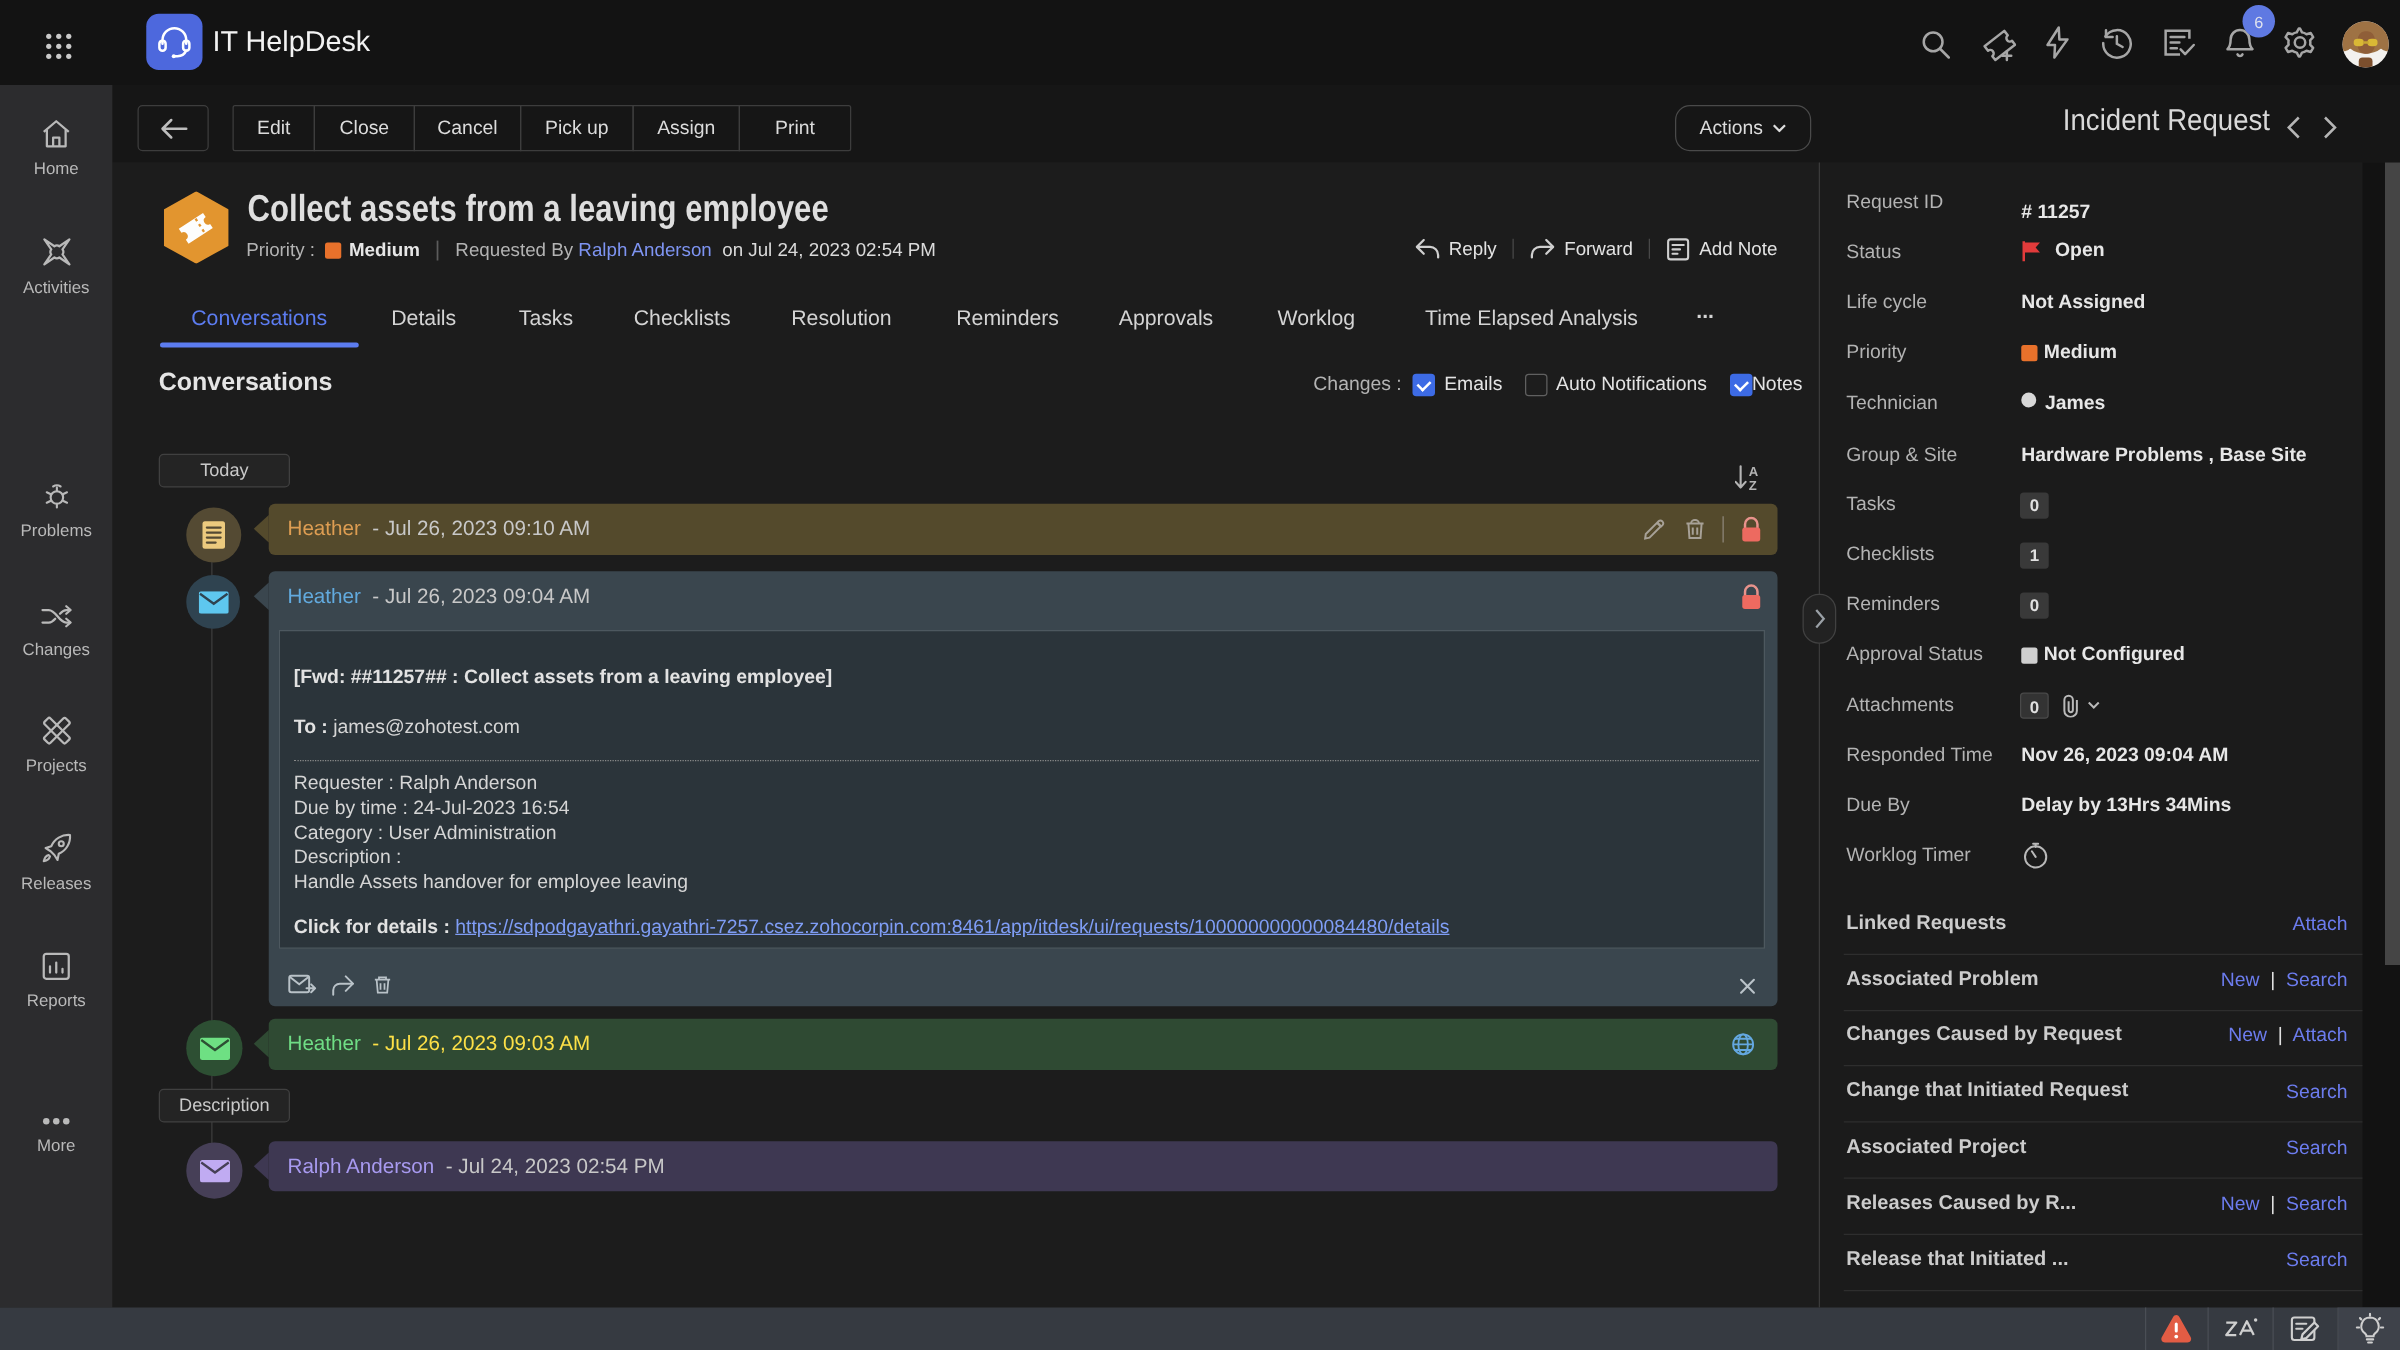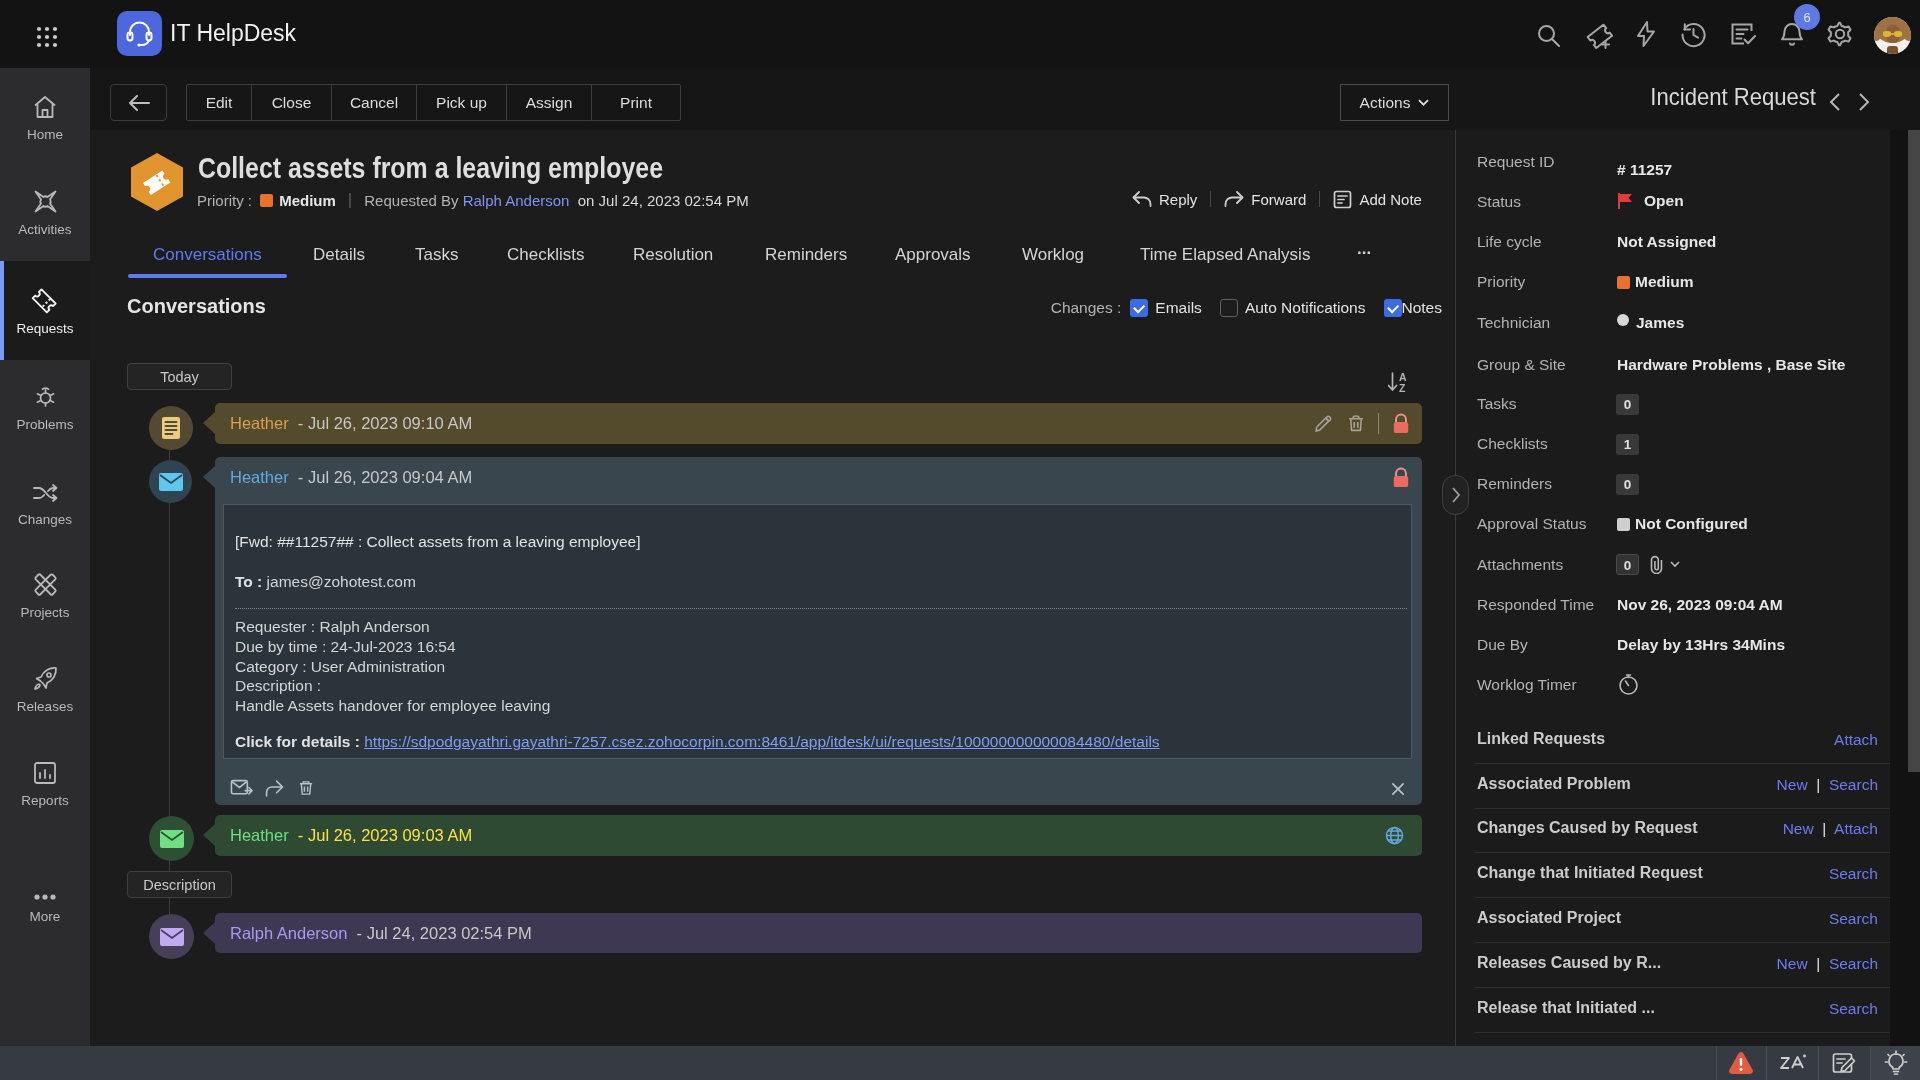--- a/index.html
+++ b/index.html
@@ -120,29 +120,20 @@
         <path d="M10.5 23 v-7 h5 v7"></path>
     </svg>
     <div class="lbl">Home</div>
   </div>
   <div class="nav-item" style="position:absolute;top:120px;height:78px">
     <svg width="27" height="27" viewBox="0 0 27 27" fill="none" stroke="#b9b9b9" stroke-width="1.8" stroke-linejoin="round">
       <path d="M3.5 3.5 l8 5.5 a3.4 3.4 0 0 1 4 0 l8-5.5 -5.5 8 a3.4 3.4 0 0 1 0 4 l5.5 8 -8-5.5 a3.4 3.4 0 0 1 -4 0 l-8 5.5 5.5-8 a3.4 3.4 0 0 1 0 -4 Z"></path>
     </svg>
     <div class="lbl">Activities</div>
   </div>
-  <div class="nav-item nav-active" style="position:absolute;top:193px;height:99px;justify-content:center">
-    <svg width="28" height="28" viewBox="0 0 28 28" fill="none" stroke="#f0f0f0" stroke-width="1.9" stroke-linejoin="round">
-      <g transform="rotate(45 14 14)">
-        <path d="M4 9 h20 v3.6 a2.6 2.6 0 0 0 0 5.2 V21.4 H4 v-3.6 a2.6 2.6 0 0 0 0 -5.2 Z"></path>
-        <path d="M17 9.5 v2.2 M17 13.8 v2.4 M17 18.2 v2.2" stroke-dasharray="2.2 2.2"></path>
-      </g>
-    </svg>
-    <div class="lbl">Requests</div>
-  </div>
   <div class="nav-item" style="position:absolute;top:315px;height:78px">
     <svg width="27" height="27" viewBox="0 0 27 27" fill="none" stroke="#b9b9b9" stroke-width="1.7" stroke-linecap="round" stroke-linejoin="round">
       <circle cx="13.5" cy="15" r="5"></circle>
       <path d="M13.5 10 v-3 M13.5 20 v3 M8.7 12.4 l-3.3-1.6 M18.3 12.4 l3.3-1.6 M8.7 17.6 l-3.3 1.6 M18.3 17.6 l3.3 1.6 M10.5 6.2 a5.5 5.5 0 0 1 6 0"></path>
     </svg>
     <div class="lbl">Problems</div>
   </div>
   <div class="nav-item" style="position:absolute;top:413px;height:78px">
     <svg width="28" height="24" viewBox="0 0 28 24" fill="none" stroke="#b9b9b9" stroke-width="1.8" stroke-linecap="round" stroke-linejoin="round">
       <path d="M3 7 h5 c6 0 8 10 14 10 h3"></path>
@@ -189,21 +180,21 @@
     <svg width="24" height="18" viewBox="0 0 24 18" fill="none" stroke="#bdbdbd" stroke-width="2" stroke-linecap="round" stroke-linejoin="round">
       <path d="M22 9 H3 M10 2 L3 9 l7 7"></path>
     </svg>
   </div>
   <div class="tbtn" style="left:96px;width:66px;border-radius:2px 0 0 2px">Edit</div>
   <div class="tbtn" style="left:161px;width:81px">Close</div>
   <div class="tbtn" style="left:241px;width:86px">Cancel</div>
   <div class="tbtn" style="left:326px;width:91px">Pick up</div>
   <div class="tbtn" style="left:416px;width:86px">Assign</div>
   <div class="tbtn" style="left:501px;width:90px;border-radius:0 2px 2px 0">Print</div>
-  <div class="tbtn" style="left:1250px;width:109px;border-radius:0;border-color:#4a4a4a">Actions
+  <div class="tbtn" style="left:1250px;width:109px;border-radius:12px;border-color:#4a4a4a">Actions
     <svg width="11" height="7" viewBox="0 0 11 7" style="margin-left:8px" fill="none" stroke="#dcdcdc" stroke-width="1.8">
         <path d="M1 1.2 l4.5 4.5 L10 1.2"></path>
       </svg>
   </div>
   <div class="abs" style="left:1472px;top:17px;width:254px;font-size:24px;line-height:24px;color:#d9d9d9;text-align:right;transform:scaleX(.92);transform-origin:100% 0">Incident Request</div>
   <svg class="abs" style="left:1738px;top:24px" width="13" height="20" viewBox="0 0 13 20" fill="none" stroke="#b5b5b5" stroke-width="2">
       <path d="M11 2 L3 10 l8 8"></path>
     </svg>
   <svg class="abs" style="left:1768px;top:24px" width="13" height="20" viewBox="0 0 13 20" fill="none" stroke="#b5b5b5" stroke-width="2">
       <path d="M2 2 l8 8 -8 8"></path>
@@ -324,21 +315,21 @@
         <span style="color:#c8c8c8">&nbsp; - Jul 26, 2023 09:04 AM</span>
     </div>
     <div class="abs" style="right:12px;top:10px">
       <svg width="18" height="21" viewBox="0 0 16 19" fill="none" stroke="#e8938c" stroke-width="1.8">
           <path d="M3.5 9 V5.8 a4.5 4.5 0 0 1 9 0 V9"></path>
           <rect x="1.5" y="8.2" width="13" height="10" rx="2" fill="#ed6a60" stroke="none"></rect>
         </svg>
     </div>
 
     <div class="abs" style="left:8px;top:47px;width:1189px;height:255px;background:#2b343a;border:1px solid #4d585f">
-      <div class="abs" style="left:11px;top:28px;font-size:15.5px;font-weight:normal;color:#e2e2e2">[Fwd: ##11257## : Collect assets from a leaving employee]</div>
+      <div class="abs" style="left:11px;top:28px;font-size:15.5px;font-weight:bold;color:#e2e2e2">[Fwd: ##11257## : Collect assets from a leaving employee]</div>
       <div class="abs" style="left:11px;top:68px;font-size:15.5px;color:#d5d5d5"><b style="color:#e2e2e2">To :</b> james@zohotest.com</div>
       <div class="abs" style="left:11px;top:103px;width:1172px;border-top:1px dotted #8a8a8a"></div>
       <div class="abs" style="left:11px;top:112px;font-size:15.5px;color:#d5d5d5;line-height:19.8px">
         Requester : Ralph Anderson<br>
         Due by time : 24-Jul-2023 16:54<br>
         Category : User Administration<br>
         Description :<br>
         Handle Assets handover for employee leaving
       </div>
       <div class="abs" style="left:11px;top:228px;font-size:15.5px;color:#d5d5d5"><b style="color:#e2e2e2">Click for details :</b> <a style="color:#7f9df5;text-decoration:underline">https://sdpodgayathri.gayathri-7257.csez.zohocorpin.com:8461/app/itdesk/ui/requests/100000000000084480/details</a></div>

